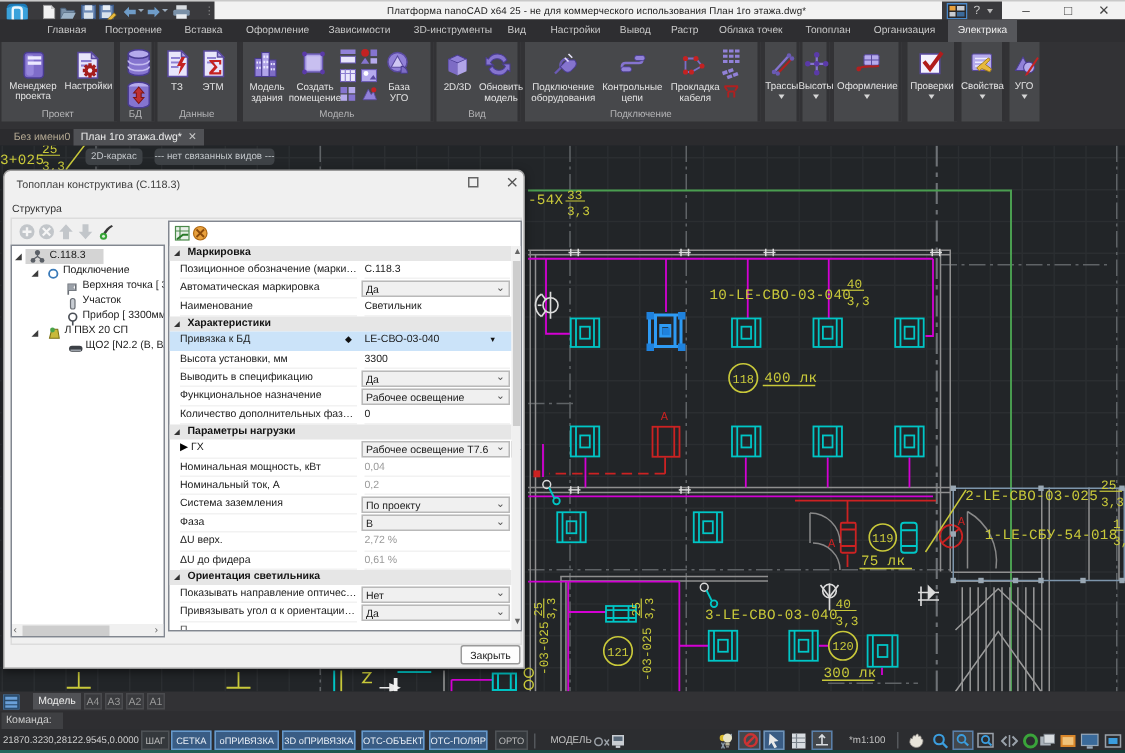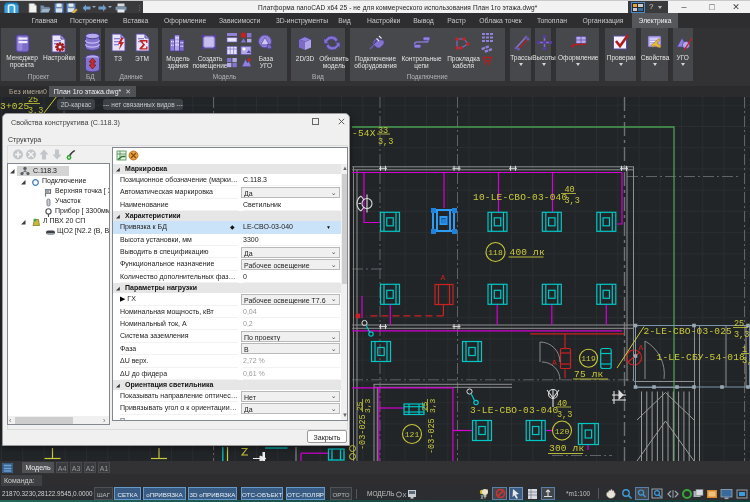--- a/index.html
+++ b/index.html
@@ -859,21 +859,21 @@
       <div class="darr" style="left:8px;top:35px;"></div>
     </div>
   </div>
 
   <div id="doctabs">
     <div class="abs" style="left:8px;top:1px;width:40px;height:10px;font-size:7px;color:#b3a892;line-height:10px;text-align:center;">Без имени0</div>
     <div class="abs" style="left:49px;top:0px;width:87px;height:11px;background:#505155;font-size:7px;color:#ededed;line-height:11px;text-align:center;">План 1го этажа.dwg*<span style="color:#c8c8c8;margin-left:4px;">✕</span></div>
   </div>
 
   <div id="dlg">
-    <div class="dtitle">Свойства конструктива (С.118.3)</div>
+    <div class="dtitle">Топоплан конструктива (С.118.3)</div>
     <div class="abs" style="left:309px;top:4px;width:7px;height:7px;border:1px solid #666;"></div>
     <svg class="abs" style="left:335px;top:4px;" width="7" height="7" viewBox="0 0 9 9">
         <path d="M1 1 L8 8 M8 1 L1 8" stroke="#555" stroke-width="1.2"></path>
       </svg>
     <div class="abs dfld" style="left:5px;top:22px;color:#333;">Структура</div>
 
     <div class="abs" style="left:4px;top:31px;width:341px;height:285px;border:1px solid #dcdcdc;"></div>
 
     <svg class="abs" style="left:9px;top:34px;" width="64" height="13" viewBox="0 0 64 13">
       <circle cx="6" cy="6.5" r="5" fill="#c2c6ca"></circle>

